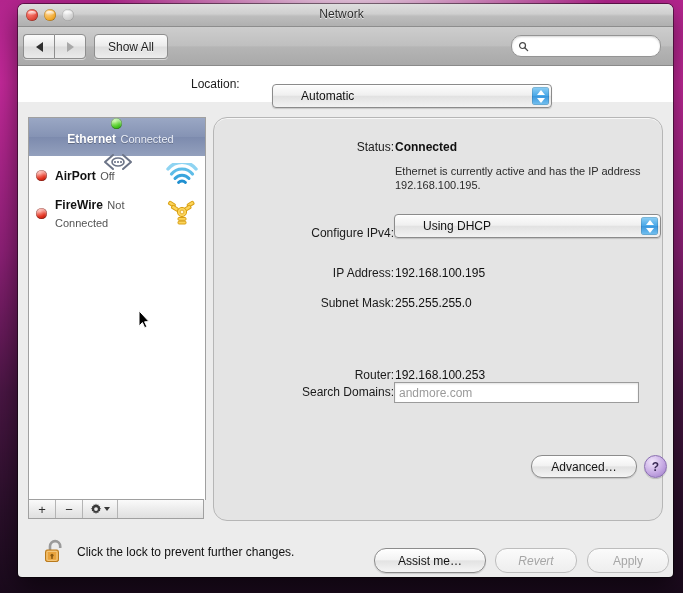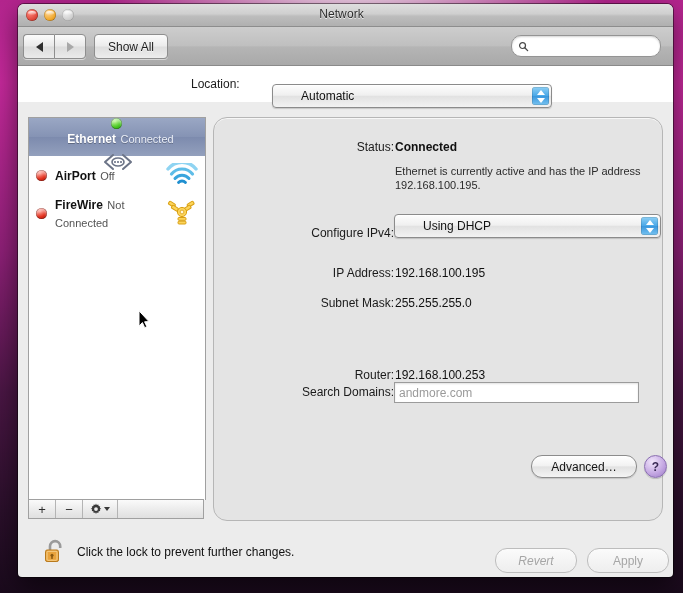--- a/index.html
+++ b/index.html
@@ -598,20 +598,23 @@
     <svg width="22" height="26" viewBox="0 0 22 26">
       <path d="M6 11 V7.2 A5 5 0 0 1 16.2 7.2 V9" fill="none" stroke="#9a9a9a" stroke-width="2.6"></path>
       <rect x="1.5" y="11" width="13" height="11.5" rx="1.6" fill="#e8a23c" stroke="#b8791c" stroke-width="1"></rect>
       <rect x="3" y="12.3" width="10" height="9" rx="1" fill="none" stroke="#f6d08a" stroke-width="1"></rect>
       <circle cx="8" cy="16.3" r="1.5" fill="#8a5a12"></circle>
       <rect x="7.2" y="16.3" width="1.6" height="3.6" fill="#8a5a12"></rect>
     </svg>
     <span class="lock-text">Click the lock to prevent further changes.</span>
   </div>
 
+  <div class="bottom-btn" id="assist-btn">
+    <span>Assist me…</span>
+  </div>
   <div class="bottom-btn disabled" id="revert-btn">
     <span>Revert</span>
   </div>
   <div class="bottom-btn disabled" id="apply-btn">
     <span>Apply</span>
   </div>
 </div>
 
 <svg class="cursor" viewBox="0 0 12 19">
   <path d="M1 0.8 L1 16.2 L4.4 12.6 L6.7 17.7 L8.9 16.7 L6.6 11.8 L11 11.6 Z" fill="#000000" stroke="#ffffff" stroke-width="1"></path>

